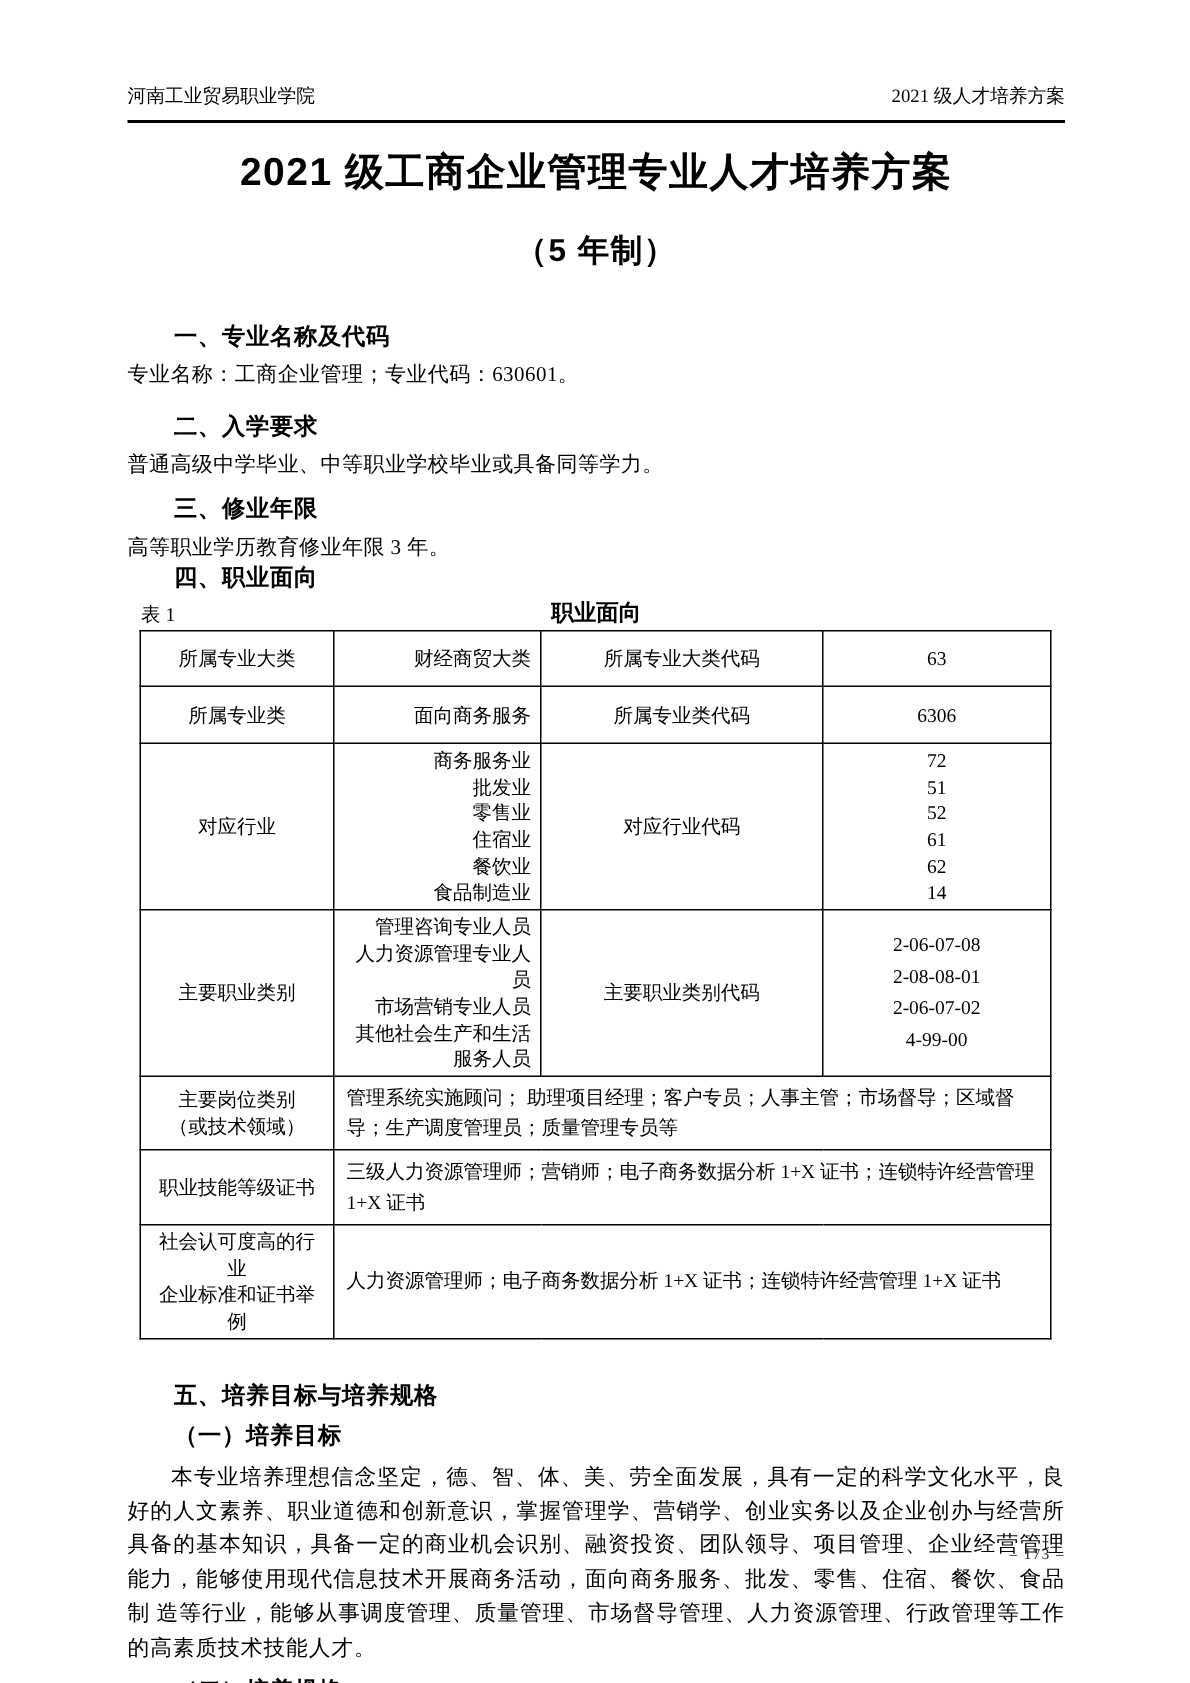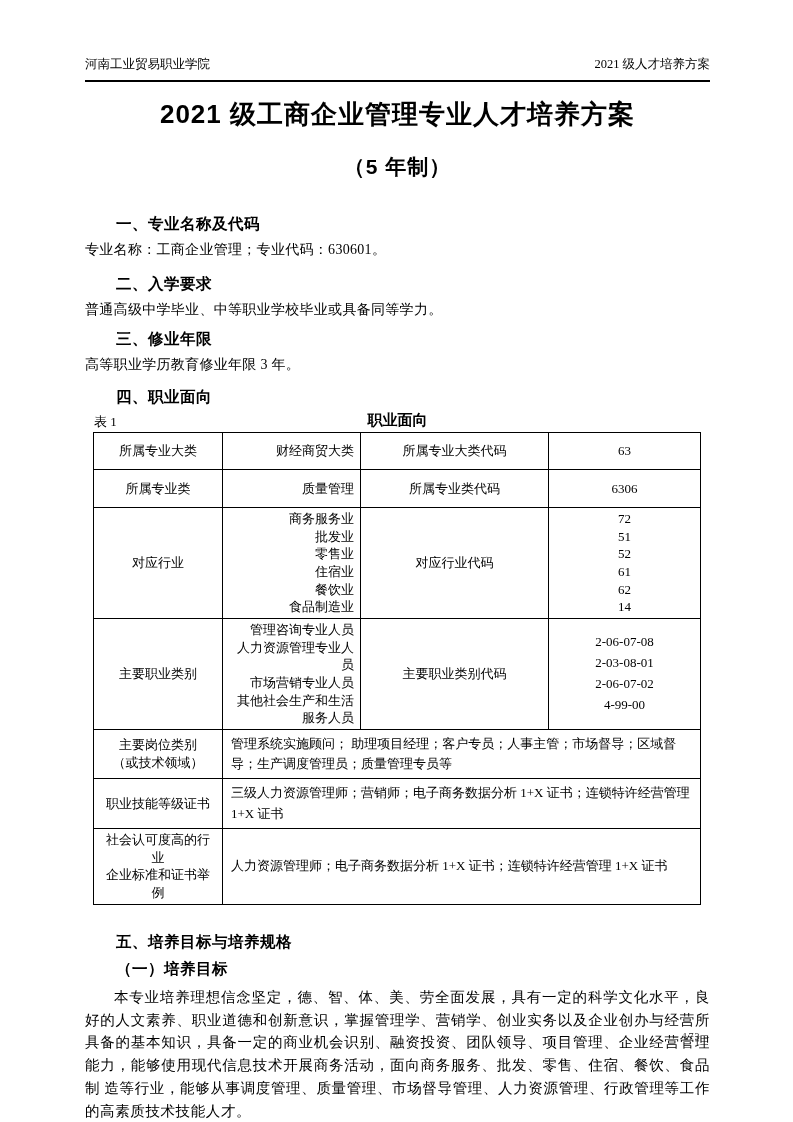--- a/index.html
+++ b/index.html
@@ -36,21 +36,21 @@
   }
   
   .h-sec {
     font-family: "Liberation Sans", "DejaVu Sans", sans-serif;
     font-weight: bold; font-size: 15.5px; letter-spacing: 0.5px;
     text-indent: 2em; margin: 0;
   }
   .m1 { margin-top: 33px; }
   .m2 { margin-top: 15px; }
   .m3 { margin-top: 10px; }
-  .m4 { margin-top: 13px; }
+  .m4 { margin-top: 1px; }
   .m5 { margin-top: 27px; }
   .h-sub {
     font-family: Liberation Mono, monospace;
     font-weight: bold; font-size: 15.5px; letter-spacing: 0.5px;
     text-indent: 2em; margin: 6px 0 0 0;
   }
   .body-line { font-size: 14px; margin: 6px 0 0 0; letter-spacing: 0.3px; }
   
   .tbl-cap { position: relative; margin-top: 3px; height: 20px; }
   .tbl-label { position: absolute; left: 9px; top: 2px; font-size: 13px; }
@@ -132,21 +132,21 @@
     </colgroup>
     <tbody>
       <tr class="r1">
         <td class="ctr">所属专业大类</td>
         <td class="lpad">财经商贸大类</td>
         <td class="ctr">所属专业大类代码</td>
         <td class="ctr">63</td>
       </tr>
       <tr class="r2">
         <td class="ctr">所属专业类</td>
-        <td class="lpad">质量管理</td>
+        <td class="lpad">面向商务服务</td>
         <td class="ctr">所属专业类代码</td>
         <td class="ctr">6306</td>
       </tr>
       <tr>
         <td class="ctr">对应行业</td>
         <td class="pre lpad">商务服务业
 批发业
 零售业
 住宿业
 餐饮业
@@ -160,21 +160,21 @@
 14</td>
       </tr>
       <tr>
         <td class="ctr">主要职业类别</td>
         <td class="pre lpad">管理咨询专业人员
 人力资源管理专业人员
 市场营销专业人员
 其他社会生产和生活服务人员</td>
         <td class="ctr">主要职业类别代码</td>
         <td class="ctr pre codes4">2-06-07-08
-2-03-08-01
+2-08-08-01
 2-06-07-02
 4-99-00</td>
       </tr>
       <tr class="r5">
         <td class="ctr pre">主要岗位类别
 （或技术领域）</td>
         <td colspan="3" class="wide">管理系统实施顾问； 助理项目经理；客户专员；人事主管；市场督导；区域督导；生产调度管理员；质量管理专员等</td>
       </tr>
       <tr class="r6">
         <td class="ctr">职业技能等级证书</td>

